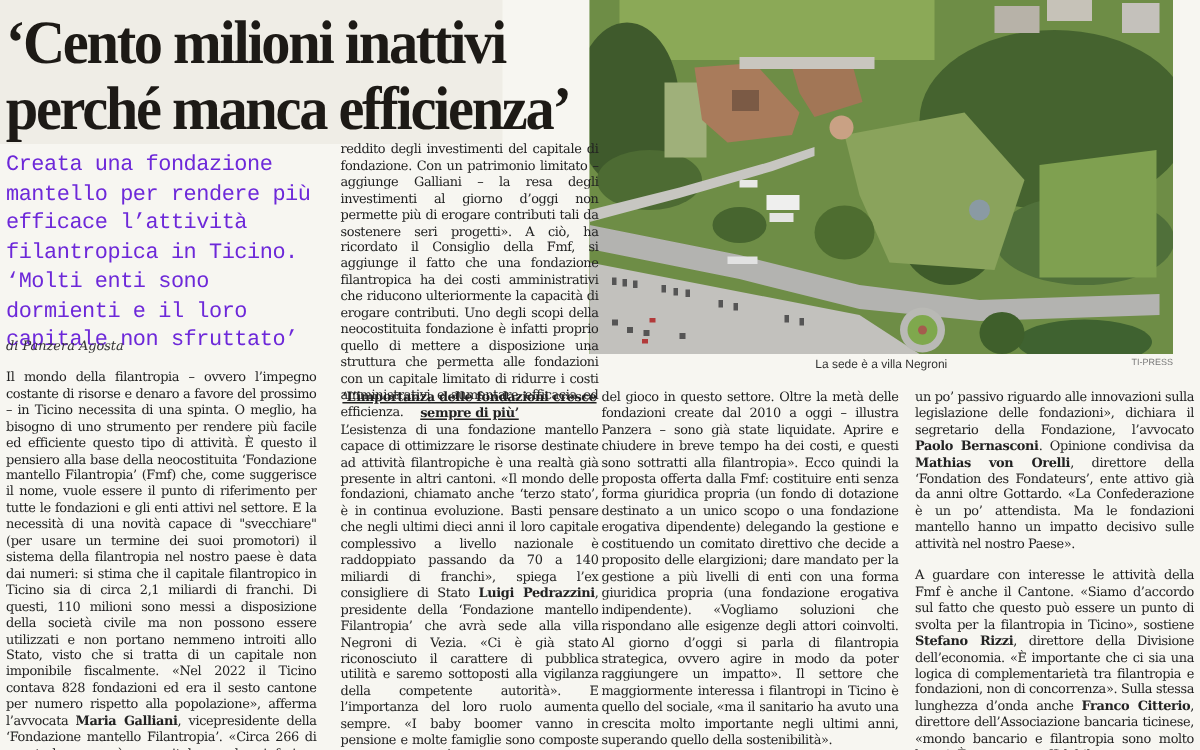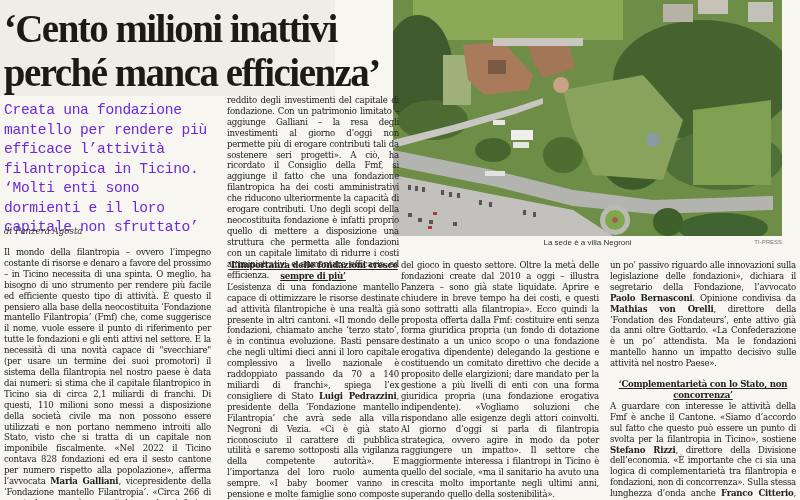--- a/index.html
+++ b/index.html
@@ -169,15 +169,14 @@
 
 <div class="col c3">
   <p>del gioco in questo settore. Oltre la metà delle fondazioni create dal 2010 a oggi – illustra Panzera – sono già state liquidate. Aprire e chiudere in breve tempo ha dei costi, e questi sono sottratti alla filantropia». Ecco quindi la proposta offerta dalla Fmf: costituire enti senza forma giuridica propria (un fondo di dotazione destinato a un unico scopo o una fondazione erogativa dipendente) delegando la gestione e costituendo un comitato direttivo che decide a proposito delle elargizioni; dare mandato per la gestione a più livelli di enti con una forma giuridica propria (una fondazione erogativa indipendente). «Vogliamo soluzioni che rispondano alle esigenze degli attori coinvolti. Al giorno d’oggi si parla di filantropia strategica, ovvero agire in modo da poter raggiungere un impatto». Il settore che maggiormente interessa i filantropi in Ticino è quello del sociale, «ma il sanitario ha avuto una crescita molto importante negli ultimi anni, superando quello della sostenibilità».</p>
   <div class="gap"></div>
 
 </div>
 
 <div class="col c4">
   <p><span>un po’ passivo riguardo alle innovazioni sulla legislazione delle fondazioni», dichiara il segretario della Fondazione, l’avvocato </span><b>Paolo Bernasconi</b><span>. Opinione condivisa da </span><b>Mathias von Orelli</b><span>, direttore della ‘Fondation des Fondateurs’, ente attivo già da anni oltre Gottardo. «La Confederazione è un po’ attendista. Ma le fondazioni mantello hanno un impatto decisivo sulle attività nel nostro Paese».</span></p>
   <div class="gap"></div>
-  <p class="sub">‘Complementarietà con lo Stato, non concorrenza’</p>
   <p><span>A guardare con interesse le attività della Fmf è anche il Cantone. «Siamo d’accordo sul fatto che questo può essere un punto di svolta per la filantropia in Ticino», sostiene </span><b>Stefano Rizzi</b><span>, direttore della Divisione dell’economia. «È importante che ci sia una logica di complementarietà tra filantropia e fondazioni, non di concorrenza». Sulla stessa lunghezza d’onda anche </span><b>Franco Citterio</b><span>, direttore dell’Associazione bancaria ticinese, «mondo bancario e filantropia sono molto legati. È un partner affidabile</span></p>
 </div>
 
 </body></html>

